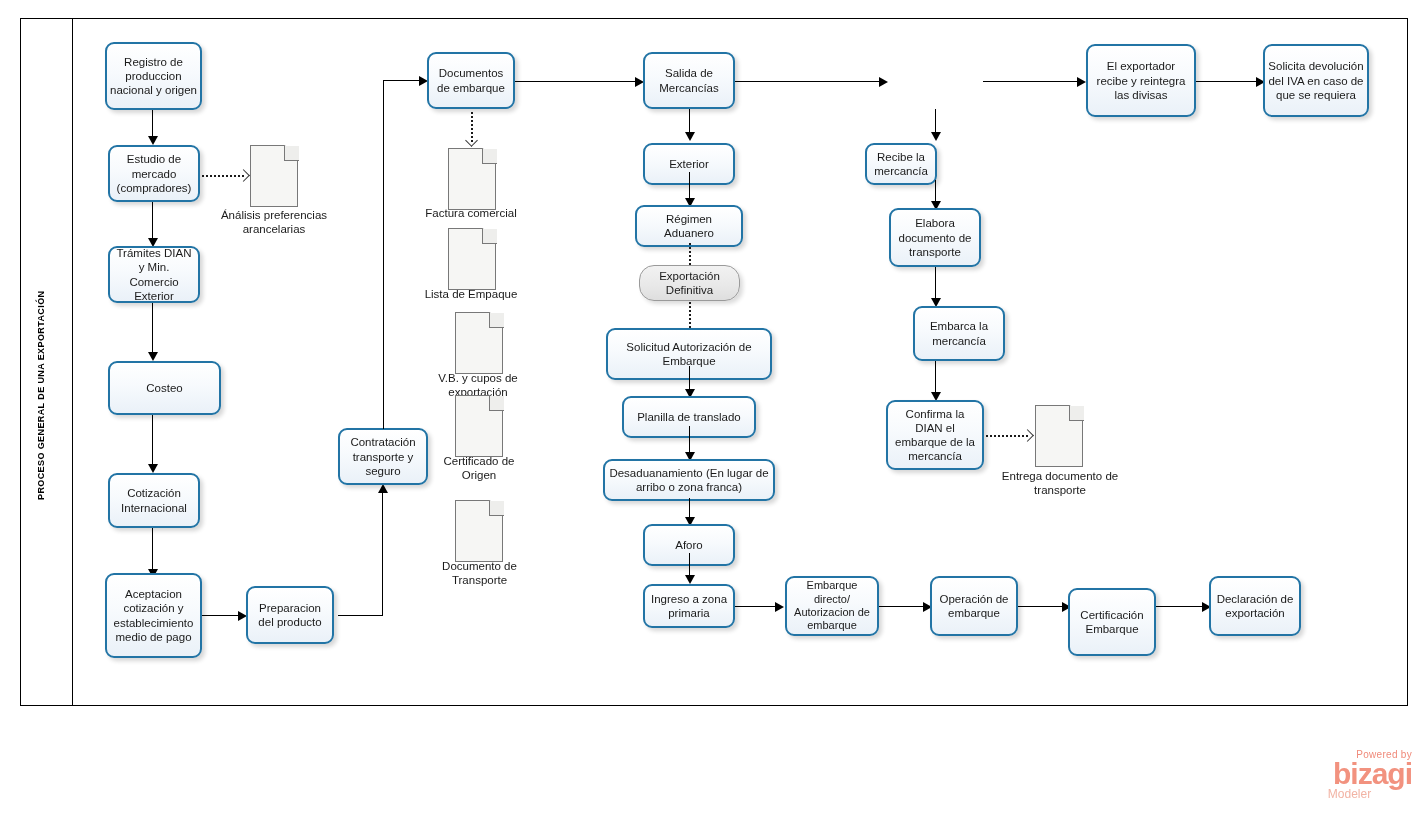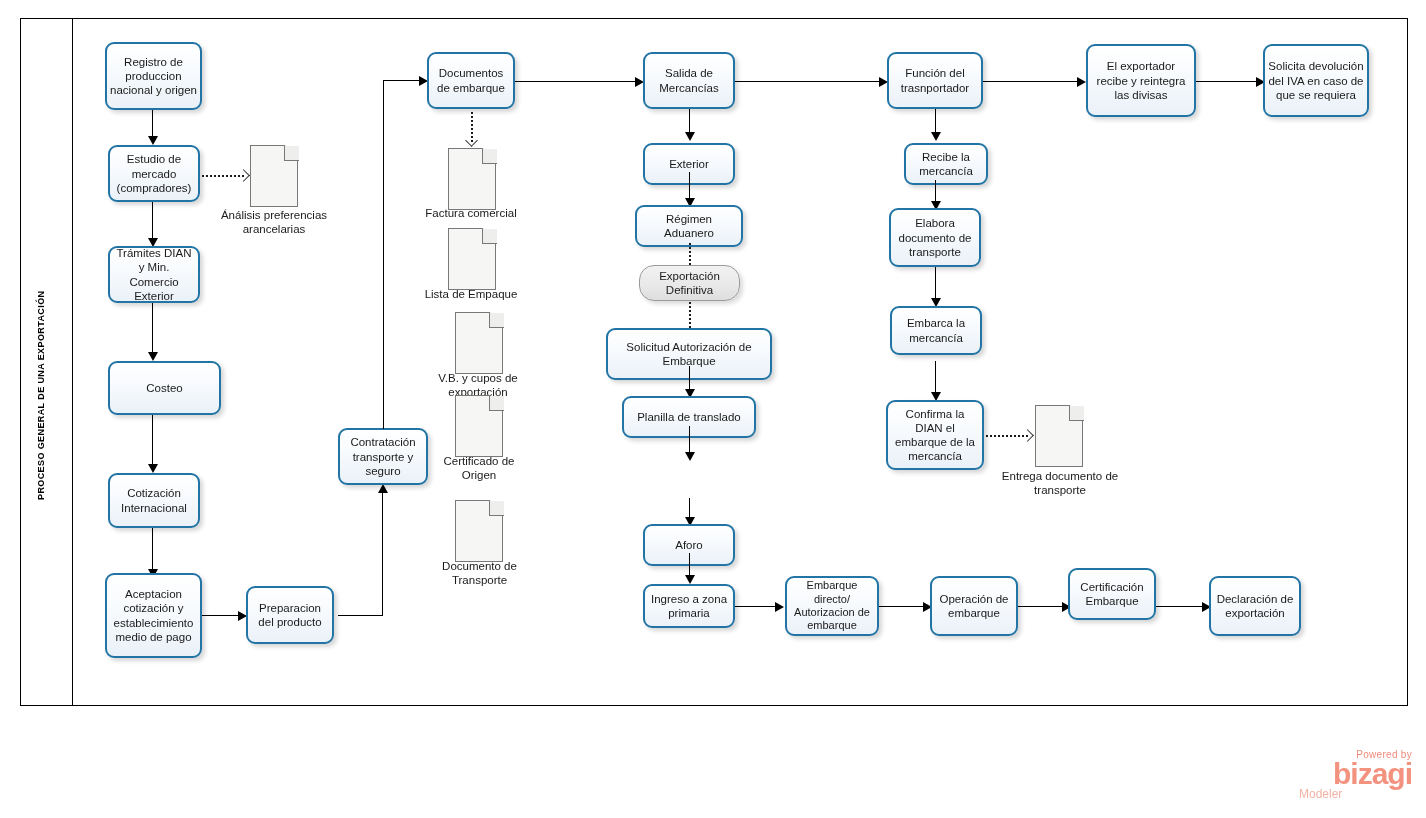--- a/index.html
+++ b/index.html
@@ -56,21 +56,21 @@
      border-top:1.4px solid #333;border-right:1.4px solid #333;
      transform:rotate(45deg);}
   .openarr-d{position:absolute;width:8px;height:8px;
      border-bottom:1.4px solid #333;border-right:1.4px solid #333;
      transform:rotate(45deg);}
 
   
   .bizagi{position:absolute;text-align:right;user-select:none;}
   .bz-powered{font-size:10px;color:#f08a7a;letter-spacing:.3px;text-align:right;line-height:1;}
   .bz-name{font-size:30px;color:#f2927f;font-weight:bold;line-height:.92;letter-spacing:-1px;text-align:right;}
-  .bz-sub{font-size:12px;color:#f2b3a4;line-height:1;text-align:left;margin-left:13px;}
+  .bz-sub{font-size:12px;color:#f2b3a4;line-height:1;text-align:center;margin-left:1px;}
 </style>
 </head>
 <body>
 
 <div id="canvas">
 
   <div class="pool" style="left:20px;top:18px;width:1388px;height:688px;"></div>
   <div class="pool-divider" style="left:72px;top:18px;height:688px;"></div>
   <div class="pool-title" style="left:36px;top:230px;height:330px;width:14px;">PROCESO GENERAL DE UNA EXPORTACIÓN</div>
 
@@ -204,20 +204,23 @@
   <div class="ln lnv" style="left:689px;top:366px;height:28px;"></div>
   <div class="arrow arr-d" style="left:685px;top:389px;"></div>
 
   <div class="task" style="left:622px;top:396px;width:134px;height:30px;">
     <span>Planilla de translado</span>
   </div>
 
   <div class="ln lnv" style="left:689px;top:426px;height:31px;"></div>
   <div class="arrow arr-d" style="left:685px;top:452px;"></div>
 
+  <div class="task" style="left:603px;top:459px;width:172px;height:39px;">
+    <span>Desaduanamiento (En lugar de arribo o zona franca)</span>
+  </div>
 
   <div class="ln lnv" style="left:689px;top:498px;height:24px;"></div>
   <div class="arrow arr-d" style="left:685px;top:517px;"></div>
 
   <div class="task" style="left:643px;top:524px;width:92px;height:29px;">
     <span>Aforo</span>
   </div>
 
   <div class="ln lnv" style="left:689px;top:553px;height:27px;"></div>
   <div class="arrow arr-d" style="left:685px;top:575px;"></div>
@@ -236,56 +239,53 @@
   <div class="ln lnh" style="left:879px;top:606px;width:46px;"></div>
   <div class="arrow arr-r" style="left:923px;top:602px;"></div>
 
   <div class="task" style="left:930px;top:576px;width:88px;height:60px;">
     <span>Operación de embarque</span>
   </div>
 
   <div class="ln lnh" style="left:1018px;top:606px;width:46px;"></div>
   <div class="arrow arr-r" style="left:1062px;top:602px;"></div>
 
-  <div class="task" style="left:1068px;top:568px;width:88px;height:52px;text-align:center;">
+  <div class="task" style="left:1068px;top:588px;width:88px;height:68px;text-align:center;">
     <span>Certificación Embarque</span>
   </div>
 
   <div class="ln lnh" style="left:1156px;top:606px;width:48px;"></div>
   <div class="arrow arr-r" style="left:1202px;top:602px;"></div>
 
   <div class="task" style="left:1209px;top:576px;width:92px;height:60px;">
     <span>Declaración de exportación</span>
   </div>
 
-  <div class="task" style="left:887px;top:52px;width:96px;height:57px;">
-    <span>Función del trasnportador</span>
-  </div>
 
   <div class="ln lnh" style="left:983px;top:81px;width:100px;"></div>
   <div class="arrow arr-r" style="left:1077px;top:77px;"></div>
 
   <div class="ln lnv" style="left:935px;top:109px;height:28px;"></div>
   <div class="arrow arr-d" style="left:931px;top:132px;"></div>
 
-  <div class="task" style="left:904px;top:143px;width:84px;height:37px;">
+  <div class="task" style="left:865px;top:143px;width:72px;height:37px;">
     <span>Recibe la mercancía</span>
   </div>
 
   <div class="ln lnv" style="left:935px;top:180px;height:26px;"></div>
   <div class="arrow arr-d" style="left:931px;top:201px;"></div>
 
   <div class="task" style="left:889px;top:208px;width:92px;height:59px;">
     <span>Elabora documento de transporte</span>
   </div>
 
   <div class="ln lnv" style="left:935px;top:267px;height:36px;"></div>
   <div class="arrow arr-d" style="left:931px;top:298px;"></div>
 
-  <div class="task" style="left:890px;top:306px;width:92px;height:49px;">
+  <div class="task" style="left:913px;top:306px;width:92px;height:55px;">
     <span>Embarca la mercancía</span>
   </div>
 
   <div class="ln lnv" style="left:935px;top:361px;height:36px;"></div>
   <div class="arrow arr-d" style="left:931px;top:392px;"></div>
 
   <div class="task" style="left:886px;top:400px;width:98px;height:70px;">
     <span>Confirma la DIAN el embarque de la mercancía</span>
   </div>
 

